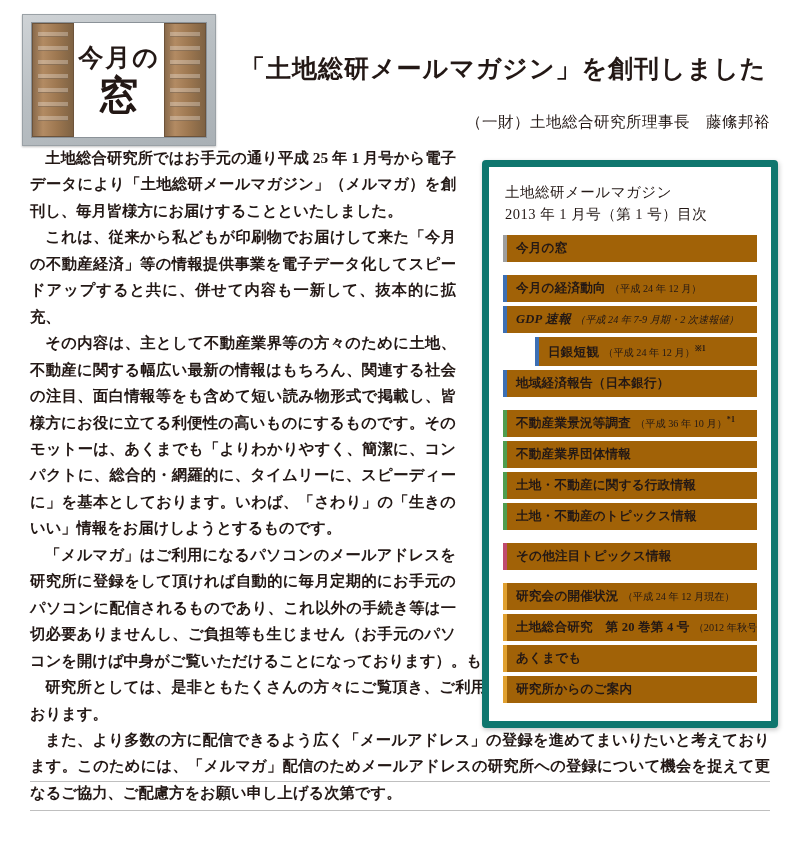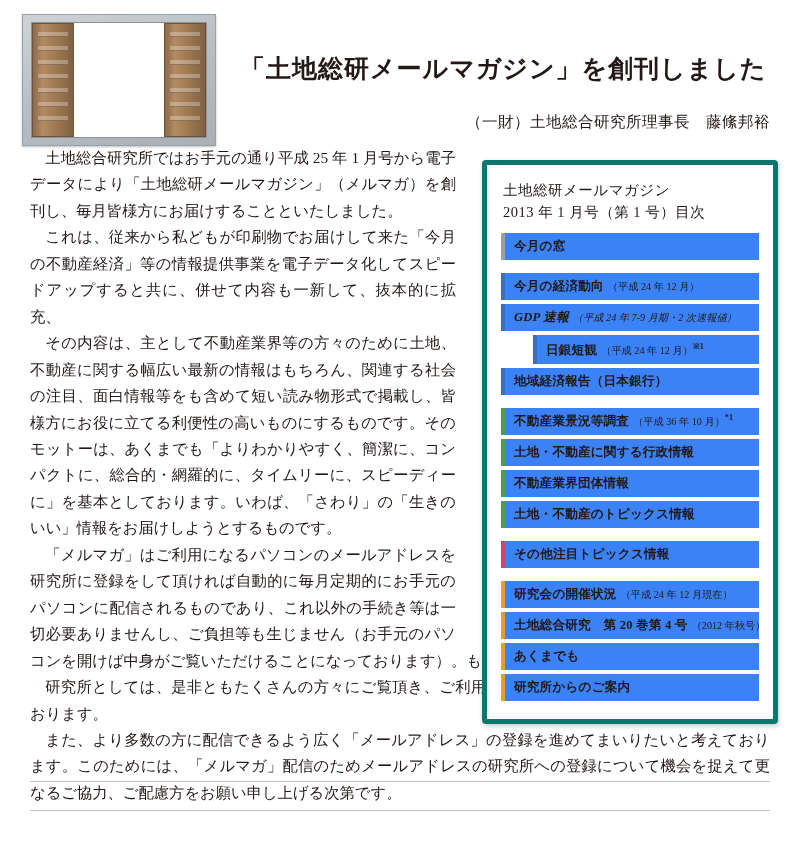--- a/index.html
+++ b/index.html
@@ -97,60 +97,61 @@
   
   .content {
     position: relative;
     padding: 0 30px;
   }
   .article {
     font-size: 15.3px;
     line-height: 1.73;
     text-align: justify;
     text-justify: inter-ideograph;
+    font-weight: bold;
   }
   .article p {
     margin: 0;
     text-indent: 1em;
   }
   .wrap-box {
     float: right;
     width: 300px;
     height: 470px;
     margin: 6px 0 4px 14px;
     shape-margin: 6px;
   }
 
   
   .toc-panel {
     position: absolute;
     right: 22px;
     top: 160px;
     width: 296px;
     background: #ffffff;
-    border: 5px solid #0f766e;
+    border: 7px solid #0f766e;
     border-radius: 4px;
     box-shadow: 1px 2px 5px rgba(0,0,0,.22);
     padding: 12px 14px 14px 14px;
     box-sizing: border-box;
     z-index: 5;
   }
   .toc-head {
     font-size: 14.5px;
     line-height: 1.55;
     margin: 2px 0 9px 2px;
     letter-spacing: 0.5px;
   }
   .toc-list {
     list-style: none;
     margin: 0;
     padding: 0;
   }
   .toc-item {
-    background: #3b82f6;
+    background: #a16207;
     border-left: 4px solid #888;
     padding: 5px 6px 5px 9px;
     margin-bottom: 4px;
     font-size: 12.6px;
     white-space: nowrap;
     overflow: hidden;
     font-weight: bold;
     letter-spacing: 0.2px;
   }
   .toc-item .note {
@@ -196,20 +197,24 @@
       </div>
       <div class="shutter right">
         <div class="slat" style="top:8px"></div>
         <div class="slat" style="top:22px"></div>
         <div class="slat" style="top:36px"></div>
         <div class="slat" style="top:50px"></div>
         <div class="slat" style="top:64px"></div>
         <div class="slat" style="top:78px"></div>
         <div class="slat" style="top:92px"></div>
       </div>
+      <div class="logo-text">
+        <div class="line1">今月の</div>
+        <div class="line2">窓</div>
+      </div>
     </div>
   </div>
 
   <div class="header-title">「土地総研メールマガジン」を創刊しました</div>
   <div class="header-byline">（一財）土地総合研究所理事長　藤絛邦裕</div>
 </div>
 
 <div class="toc-panel">
   <div class="toc-head">
     <div>土地総研メールマガジン</div>
@@ -217,22 +222,22 @@
   </div>
   <ul class="toc-list" id="toc-list">
       <li class="toc-item" style="border-left-color: rgb(158, 158, 158);"><span>今月の窓</span></li>
       <li class="toc-gap"></li>
       <li class="toc-item" style="border-left-color: rgb(60, 111, 180);"><span>今月の経済動向</span><span class="note">（平成 24 年 12 月）</span></li>
       <li class="toc-item italic" style="border-left-color: rgb(60, 111, 180);"><span>GDP 速報</span><span class="note">（平成 24 年 7-9 月期・2 次速報値）</span></li>
       <li class="toc-item" style="border-left-color: rgb(60, 111, 180); margin-left: 32px;"><span>日銀短観</span><span class="note">（平成 24 年 12 月）</span><span class="sup">※1</span></li>
       <li class="toc-item" style="border-left-color: rgb(60, 111, 180);"><span>地域経済報告（日本銀行）</span></li>
       <li class="toc-gap"></li>
       <li class="toc-item" style="border-left-color: rgb(79, 158, 79);"><span>不動産業景況等調査</span><span class="note">（平成 36 年 10 月）</span><span class="sup">*1</span></li>
+      <li class="toc-item" style="border-left-color: rgb(79, 158, 79);"><span>不動産業界団体情報</span></li>
       <li class="toc-item" style="border-left-color: rgb(79, 158, 79);"><span>土地・不動産に関する行政情報</span></li>
-      <li class="toc-item" style="border-left-color: rgb(79, 158, 79);"><span>不動産業界団体情報</span></li>
       <li class="toc-item" style="border-left-color: rgb(79, 158, 79);"><span>土地・不動産のトピックス情報</span></li>
       <li class="toc-gap"></li>
       <li class="toc-item" style="border-left-color: rgb(192, 75, 110);"><span>その他注目トピックス情報</span></li>
       <li class="toc-gap"></li>
       <li class="toc-item" style="border-left-color: rgb(224, 160, 48);"><span>研究会の開催状況</span><span class="note">（平成 24 年 12 月現在）</span></li>
       <li class="toc-item" style="border-left-color: rgb(224, 160, 48);"><span>土地総合研究　第 20 巻第 4 号</span><span class="note">（2012 年秋号）</span></li>
       <li class="toc-item" style="border-left-color: rgb(224, 160, 48);"><span>あくまでも</span></li>
       <li class="toc-item" style="border-left-color: rgb(224, 160, 48); font-family: Liberation Serif, serif;"><span>研究所からのご案内</span></li>
     </ul>
 </div>

